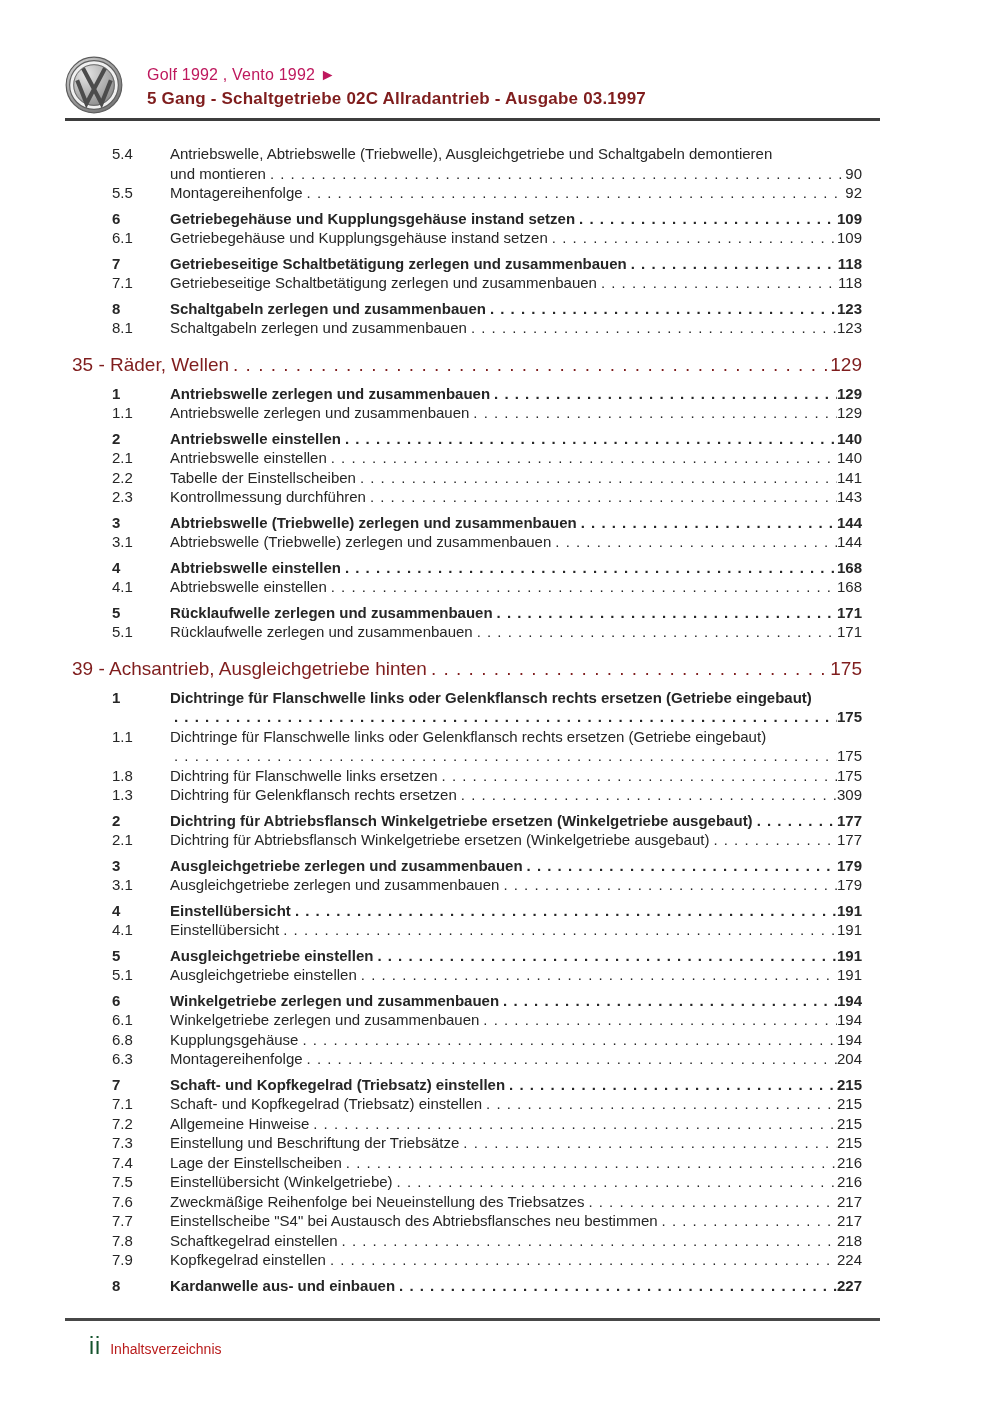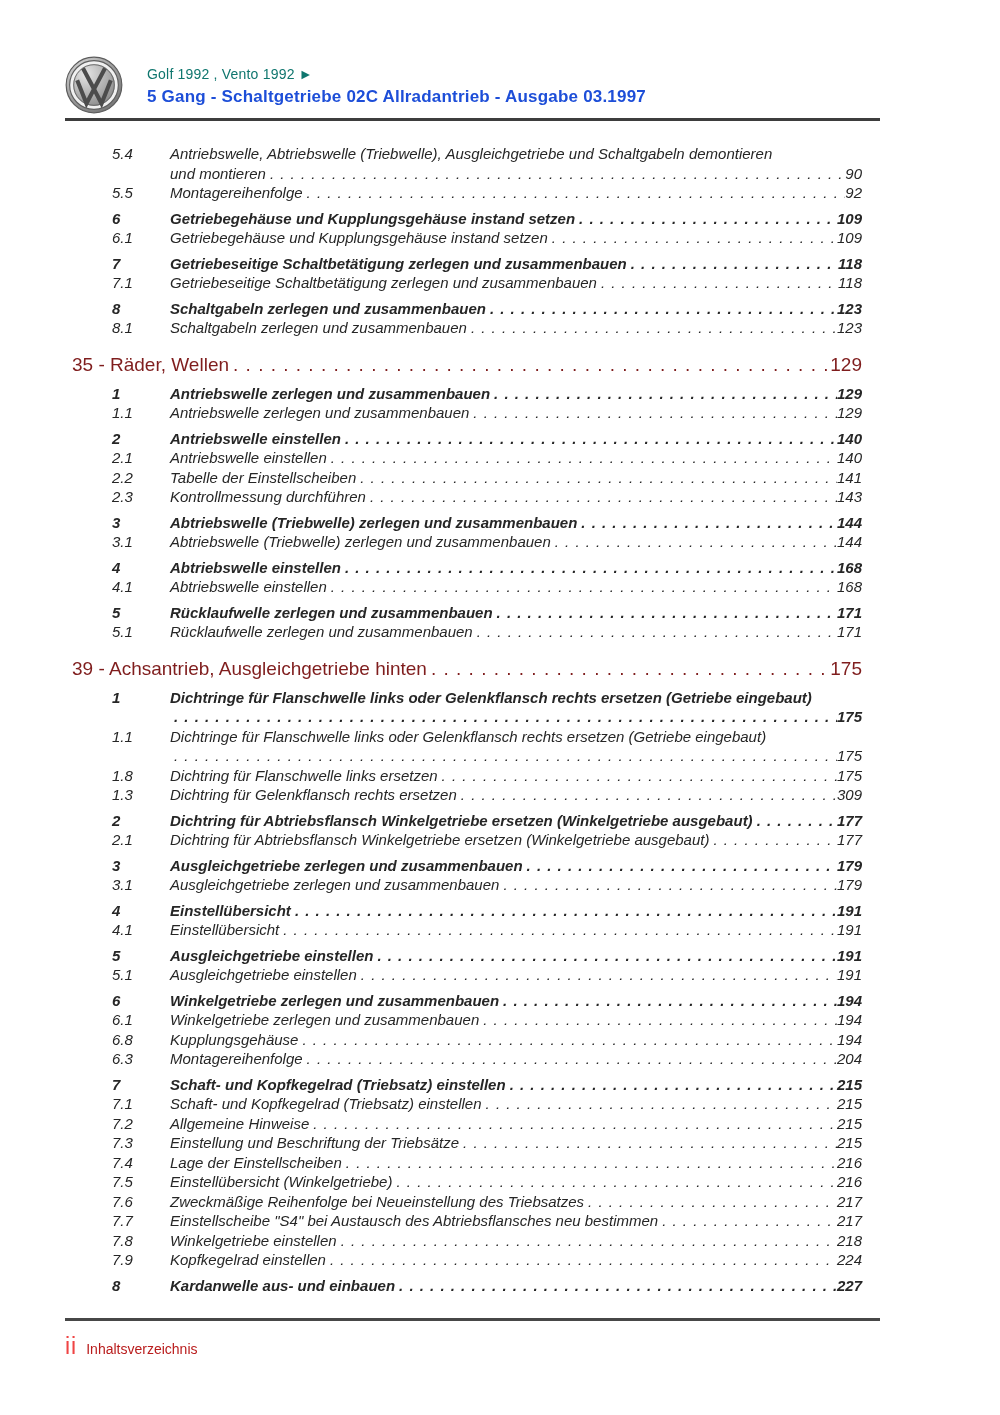--- a/index.html
+++ b/index.html
@@ -12,57 +12,57 @@
     overflow: hidden;
   }
   .page { position: absolute; inset: 0; }
 
   
   .header { position: absolute; top: 56px; left: 65px; width: 815px; }
   .header-inner { display: flex; align-items: flex-start; }
   .logo-wrap { width: 58px; height: 58px; margin-right: 24px; flex: none; }
   .logo-wrap svg { width: 100%; height: 100%; display: block; }
   .header-text { padding-top: 10px; }
-  .model-line { font-size: 14px; color: #0f766e; letter-spacing: 0.2px; }
-  .title-line { font-size: 17px; font-weight: bold; color: #1d4ed8; margin-top: 5px; letter-spacing: 0.2px; }
+  .model-line { font-size: 16px; color: #be185d; letter-spacing: 0.2px; }
+  .title-line { font-size: 17px; font-weight: bold; color: #7f1d1d; margin-top: 5px; letter-spacing: 0.2px; }
   .header-rule { margin-top: 4px; height: 3px; background: #3d3d3d; }
 
   
   .toc {
     position: absolute; top: 138px; left: 72px; width: 790px;
     font-size: 15px; line-height: 19.5px; color: #262626;
   }
   .chapter-row {
     display: flex; align-items: baseline;
     font-size: 19px; line-height: 24px;
     margin-top: 15px; margin-bottom: 7px;
     color: #7f1d1d;
   }
-  .entry-row { display: flex; align-items: flex-end; font-style: italic; }
+  .entry-row { display: flex; align-items: flex-end; }
   .entry-row.group-start { margin-top: 6px; }
   .entry-row.bold { font-weight: bold; }
   .num-col { flex: none; width: 98px; padding-left: 40px; }
   .entry-title { flex: 0 1 auto; white-space: normal; }
   .leader {
     flex: 1 1 10px; overflow: hidden; white-space: nowrap;
     min-width: 8px; padding: 0 1px 0 4px;
     word-spacing: 2px;
   }
   .leader::after {
     content: ". . . . . . . . . . . . . . . . . . . . . . . . . . . . . . . . . . . . . . . . . . . . . . . . . . . . . . . . . . . . . . . . . . . . . . . . . . . . . . . . . . . . . . . . . . . . . . . . . . . . . . . . . . . . . . . . . . . . . . . .";
   }
   .page-num { flex: none; }
 
   
   .footer {
     position: absolute; top: 1318px; left: 65px; width: 815px;
     border-top: 3px solid #474747; padding-top: 12px;
   }
   .footer-inner { display: flex; align-items: baseline; }
-  .footer-page { font-size: 23px; color: #ef4444; letter-spacing: 1px; }
+  .footer-page { font-size: 23px; color: #14532d; letter-spacing: 1px; margin-left: 24px; }
   .footer-label { font-size: 14px; color: #b91c1c; margin-left: 9px; }
 </style>
 </head>
 <body>
 
 <div class="page">
 
   <div class="header">
     <div class="header-inner">
       <div class="logo-wrap">
@@ -370,21 +370,21 @@
         <span class="page-num">217</span>
       </div>
       <div class="entry-row">
         <span class="num-col">7.7</span>
         <span class="entry-title">Einstellscheibe "S4" bei Austausch des Abtriebsflansches neu bestimmen</span>
         <span class="leader"></span>
         <span class="page-num">217</span>
       </div>
       <div class="entry-row">
         <span class="num-col">7.8</span>
-        <span class="entry-title">Winkelgetriebe einstellen</span>
+        <span class="entry-title">Schaftkegelrad einstellen</span>
         <span class="leader"></span>
         <span class="page-num">218</span>
       </div>
       <div class="entry-row">
         <span class="num-col">7.9</span>
         <span class="entry-title">Kopfkegelrad einstellen</span>
         <span class="leader"></span>
         <span class="page-num">224</span>
       </div>
       <div class="entry-row bold group-start">

